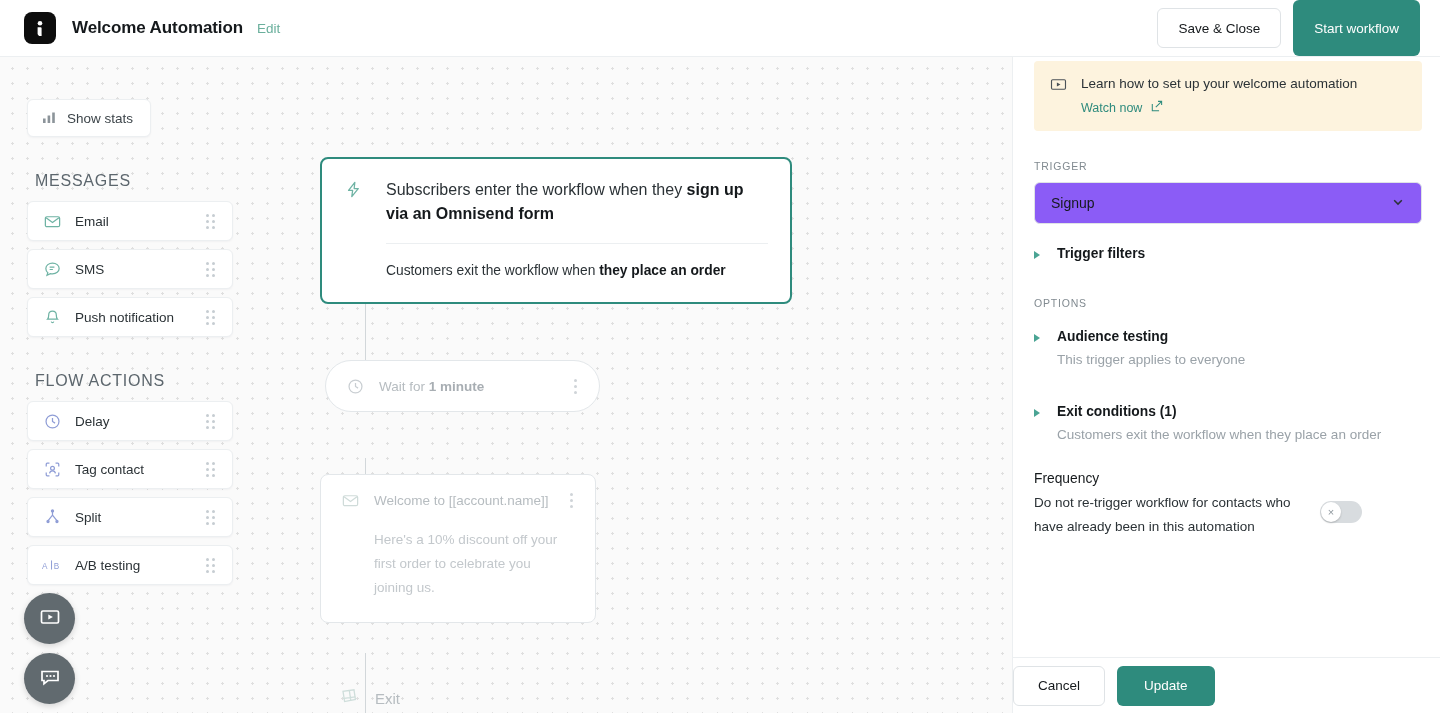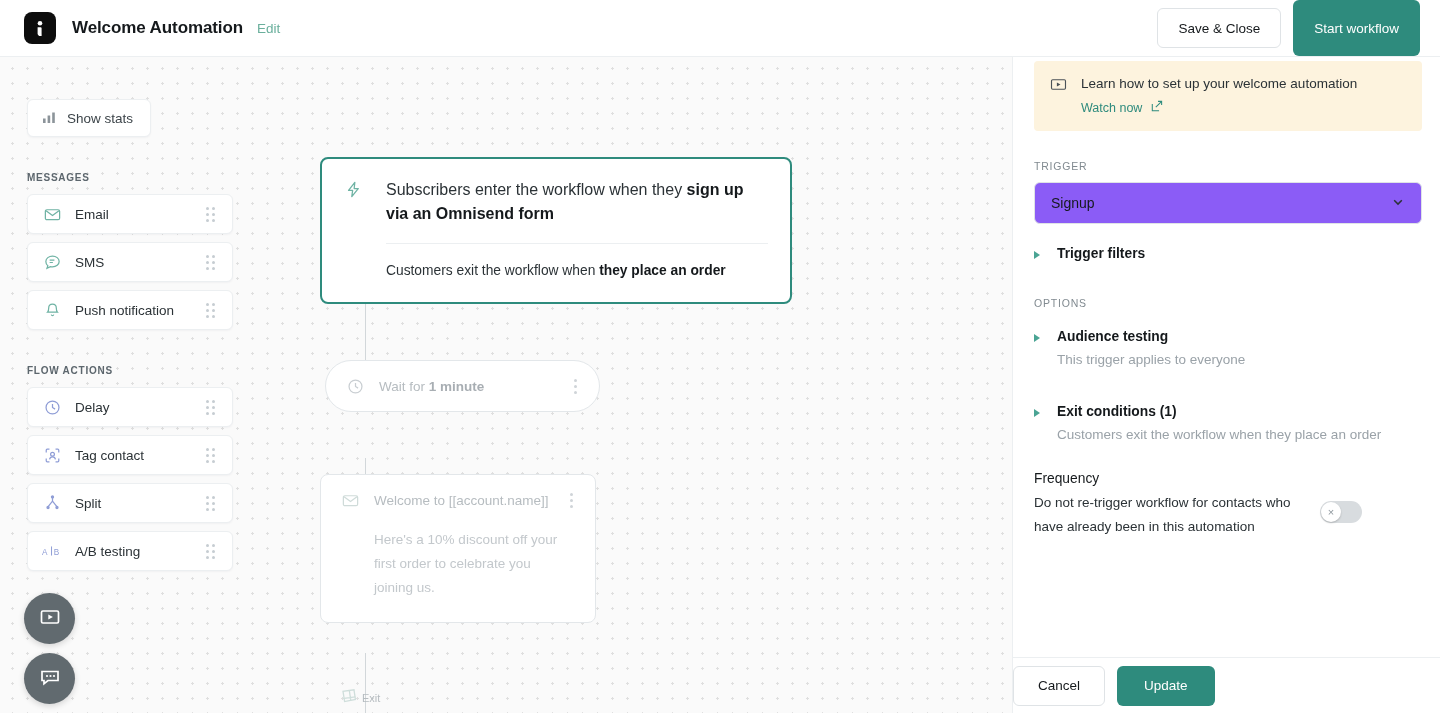--- a/index.html
+++ b/index.html
@@ -58,22 +58,22 @@
 
   
   .palette { position: absolute; top: 42px; left: 27px; width: 206px; }
   .show-stats {
     width: 124px; height: 38px; background: #fff; border: 1px solid #eceff1;
     border-radius: 6px; display: flex; align-items: center; gap: 11px;
     padding-left: 14px; font-size: 13.5px; color: #3c4449; cursor: pointer;
     box-shadow: 0 1px 2px rgba(16,24,40,.04);
   }
   .section-label {
-    font-size: 10px; font-weight: bold; letter-spacing: .75px;
-    color: #5c666d; margin: 35px 0 11px 0;
+    font-size: 16px; font-weight: normal; letter-spacing: .75px;
+    color: #5c666d; margin: 35px 0 11px 8px;
   }
   .palette-item {
     width: 206px; height: 40px; background: #fff; border: 1px solid #eceff1;
     border-radius: 6px; display: flex; align-items: center;
     margin-bottom: 8px; cursor: grab; box-shadow: 0 1px 2px rgba(16,24,40,.04);
   }
   .palette-item .pi-icon {
     width: 20px; height: 20px; margin-left: 14px; flex: none;
     display: flex; align-items: center; justify-content: center;
   }
@@ -146,21 +146,21 @@
   .ne-head { display: flex; align-items: center; }
   .ne-head .ne-icon { margin-left: 20px; width: 20px; flex: none; display:flex; }
   .ne-head .ne-title { margin-left: 13px; font-size: 13.5px; color: #b6bcc0; flex: 1; }
   .ne-body {
     margin: 18px 24px 0 53px; font-size: 13.5px; line-height: 24px; color: #c3c8cc;
   }
 
   .exit-node {
     position: absolute; left: 18px; top: 586px; display: flex; align-items: center;
   }
-  .exit-node .exit-label { font-size: 11px; color: #b6bcc0; }
+  .exit-node .exit-label { margin-left: 13px; font-size: 15px; color: #b6bcc0; }
 
   
   .panel {
     position: absolute; top: 57px; left: 1012px; width: 428px; height: 656px;
     background: #fff; border-left: 1px solid #eceff1;
   }
   .panel-scroll { position: absolute; top: 0; left: 0; right: 0; bottom: 56px; overflow: hidden; }
   .banner {
     margin: 4px 18px 0 21px; background: #fdf3de; border-radius: 4px;
     padding: 14px 16px 16px 16px; display: flex; align-items: flex-start;

